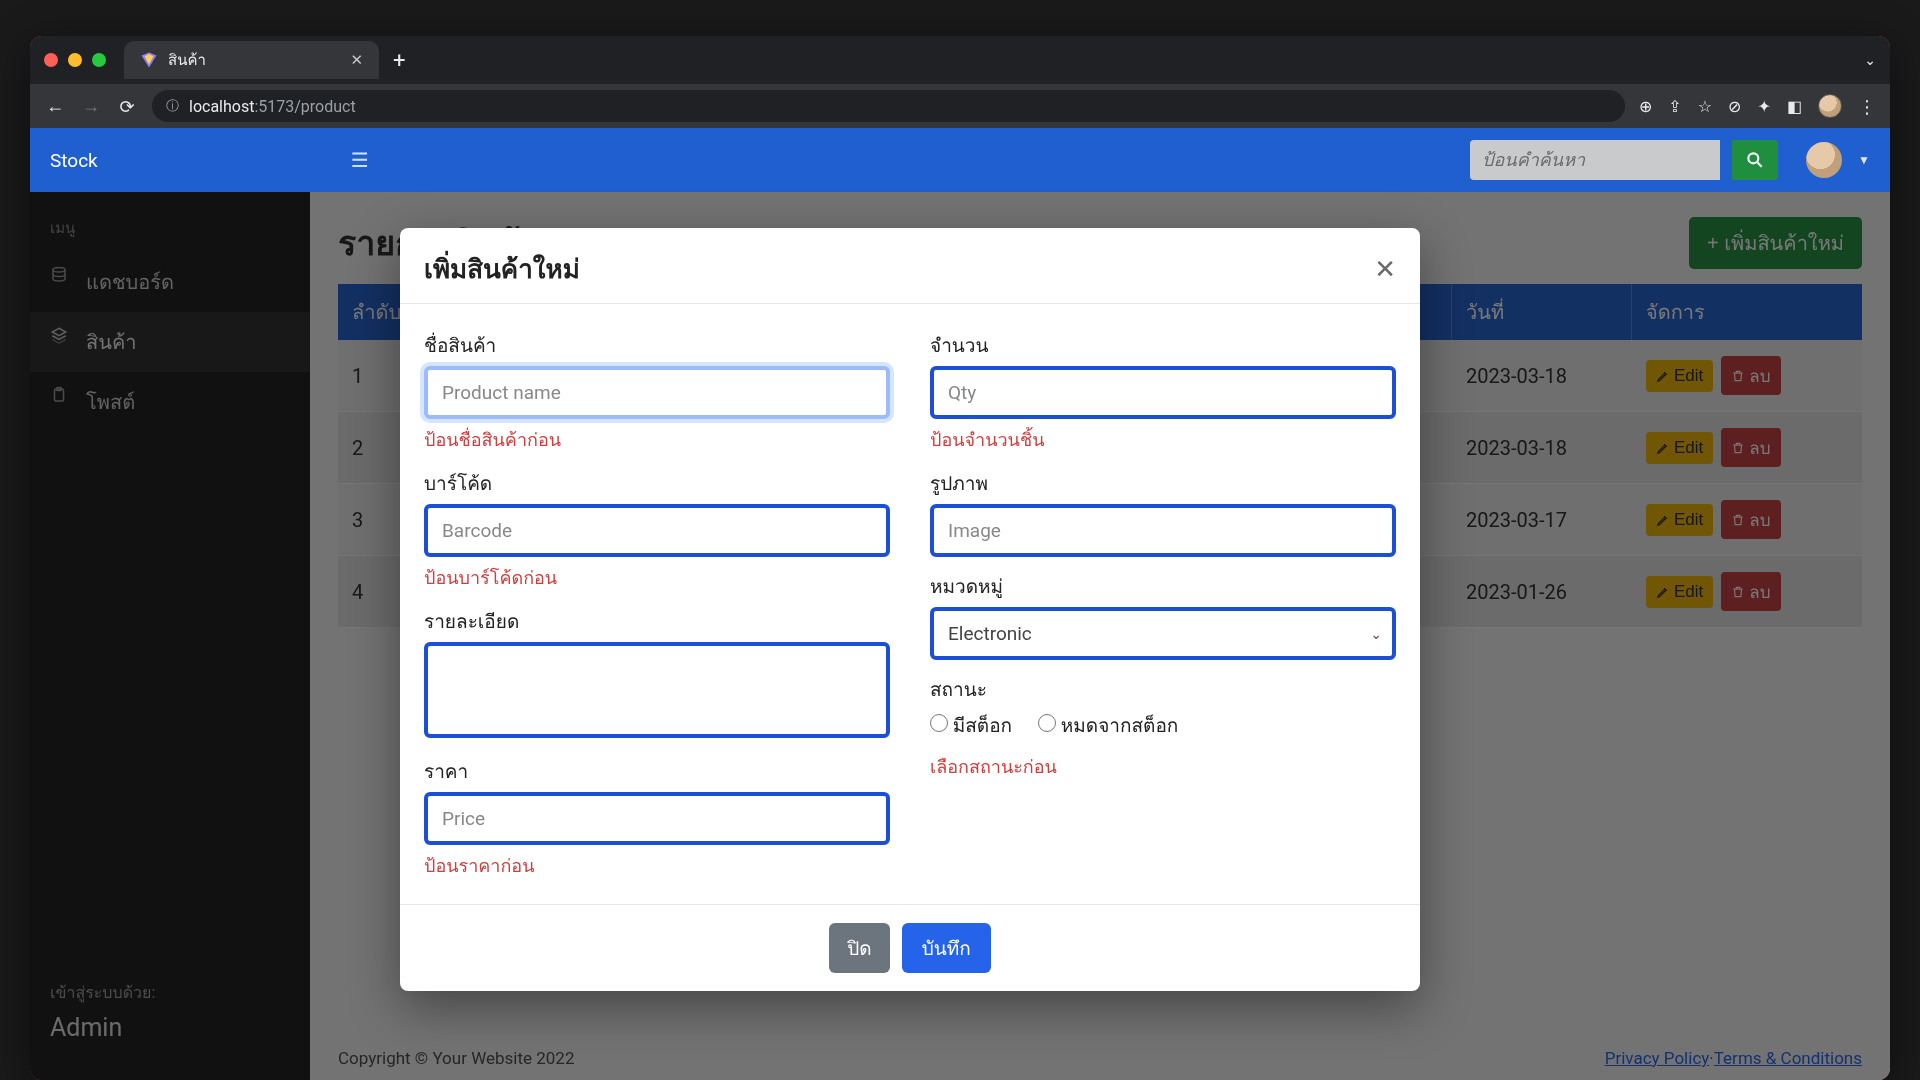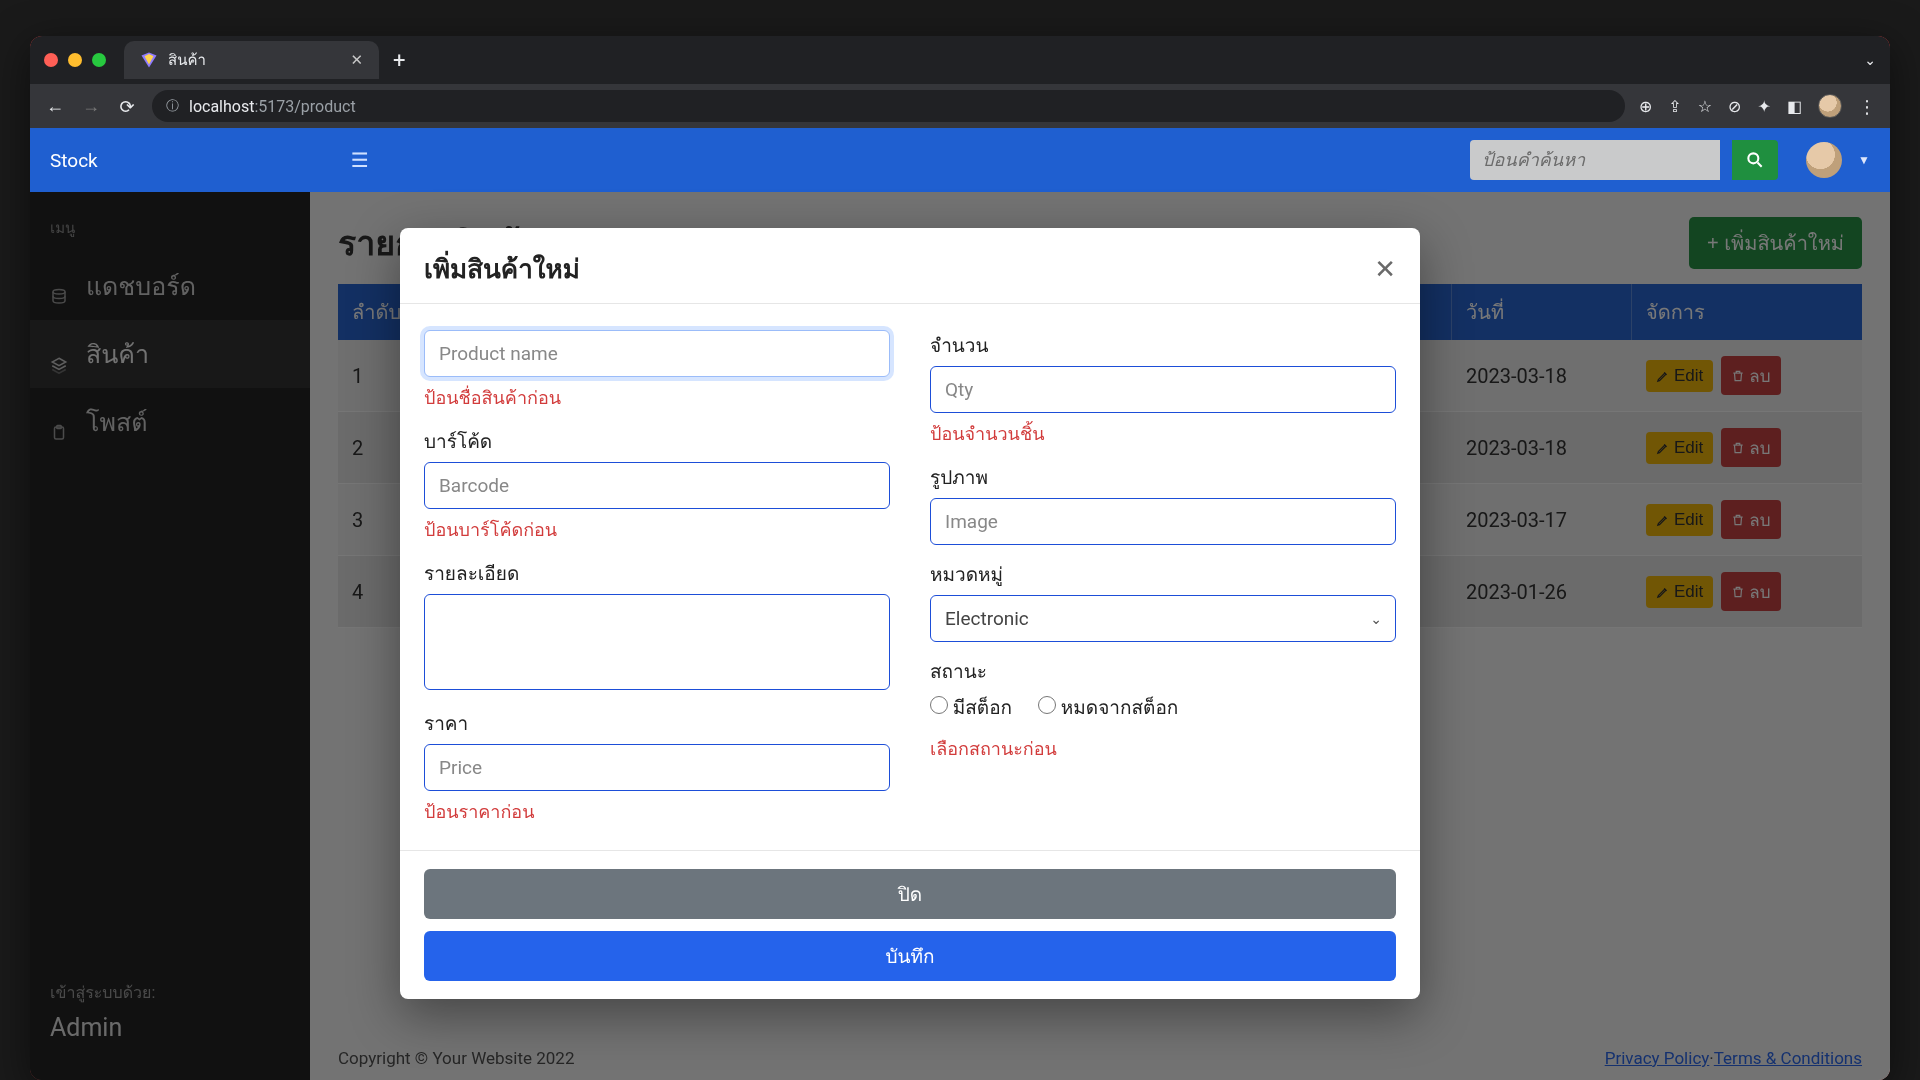--- a/index.html
+++ b/index.html
@@ -111,22 +111,22 @@
   .caret { color:#dfe7fb; font-size:12px; margin-left:4px; }
 
   .app-body { flex:1; display:flex; position:relative; }
 
   .sidebar {
     width: 280px; background:#1c1c1c; color:#cfcfcf; padding:24px 0;
     display:flex; flex-direction:column;
   }
   .sb-label { font-size:15px; color:#888; padding:0 20px 12px; }
   .sb-item {
-    display:flex; align-items:flex-end; gap:14px;
-    padding: 14px 20px; font-size:25px; cursor:pointer; color:#cfcfcf;
+    display:flex; align-items:flex-start; gap:14px;
+    padding: 14px 20px; font-size:20px; cursor:pointer; color:#cfcfcf;
   }
   .sb-item.active { background:#2b2b2b; color:#f2f2f2; }
   .sb-icon { width:22px; text-align:center; opacity:0.8; }
   .sb-footer { margin-top:auto; padding:0 20px 14px; color:#9a9a9a; font-size:16px; }
   .sb-footer .u2 { color:#e0e0e0; font-size:25px; margin-top:8px; }
 
   .main {
     flex:1; background:#f4f4f4; position:relative; padding:24px 28px 0;
     display:flex; flex-direction:column;
   }
@@ -193,21 +193,21 @@
   .modal-title { font-size:26px; font-weight:700; color:#222; }
   .modal-close { font-size:26px; color:#6a6a6a; cursor:pointer; line-height:1; }
 
   .modal-body {
     padding:12px 24px 24px;
     display:grid; grid-template-columns:1fr 1fr; gap:0 40px;
   }
   .fg { margin-top:14px; }
   .fg label { display:block; font-size:19px; color:#222; margin-bottom:6px; }
   .inp, .sel, .ta {
-    width:100%; border:1px solid #1d4ed8; border-radius:6px;
+    width:100%; border:4px solid #1d4ed8; border-radius:6px;
     padding:11px 14px; font-size:19px; color:#444; background:#fff;
     font-family:inherit;
   }
   .inp::placeholder { color:#888; }
   .inp.focus {
     border-color:#9bbcf9;
     box-shadow:0 0 0 4px rgba(120,170,255,0.3);
     outline:none;
   }
   .ta { height:96px; resize:none; }
@@ -218,21 +218,21 @@
     pointer-events:none; color:#555; font-size:14px;
   }
   .err { color:#d23c3c; font-size:18px; margin-top:6px; }
   .radios { display:flex; gap:26px; margin-top:6px; align-items:center; }
   .radio { display:flex; align-items:center; gap:8px; font-size:19px; color:#222; }
   .radio input { width:18px; height:18px; }
 
   .modal-foot {
     border-top:1px solid #e6e6e6;
     padding:18px 24px;
-    display:flex; justify-content:center; gap:12px;flex-direction:column;
+    display:flex; justify-content:center; gap:12px;
   }
   .btn-sec { background:#6c757d; color:#fff; border:none; padding:10px 18px; font-size:19px; border-radius:6px; cursor:pointer; }
   .btn-pri { background:#2563eb; color:#fff; border:none; padding:10px 20px; font-size:19px; border-radius:6px; cursor:pointer; }
 
   
   svg { display:block; }
 </style>
 </head>
 <body>
 
@@ -460,20 +460,21 @@
 
       <div class="modal">
         <div class="modal-head">
           <div class="modal-title">เพิ่มสินค้าใหม่</div>
           <span class="modal-close">✕</span>
         </div>
         <div class="modal-body">
 
           <div>
             <div class="fg">
+              <label>ชื่อสินค้า</label>
               <input class="inp focus" placeholder="Product name" style="">
               <div class="err">ป้อนชื่อสินค้าก่อน</div>
             </div>
             <div class="fg">
               <label>บาร์โค้ด</label>
               <input class="inp" placeholder="Barcode" style="">
               <div class="err">ป้อนบาร์โค้ดก่อน</div>
             </div>
             <div class="fg">
               <label>รายละเอียด</label>

